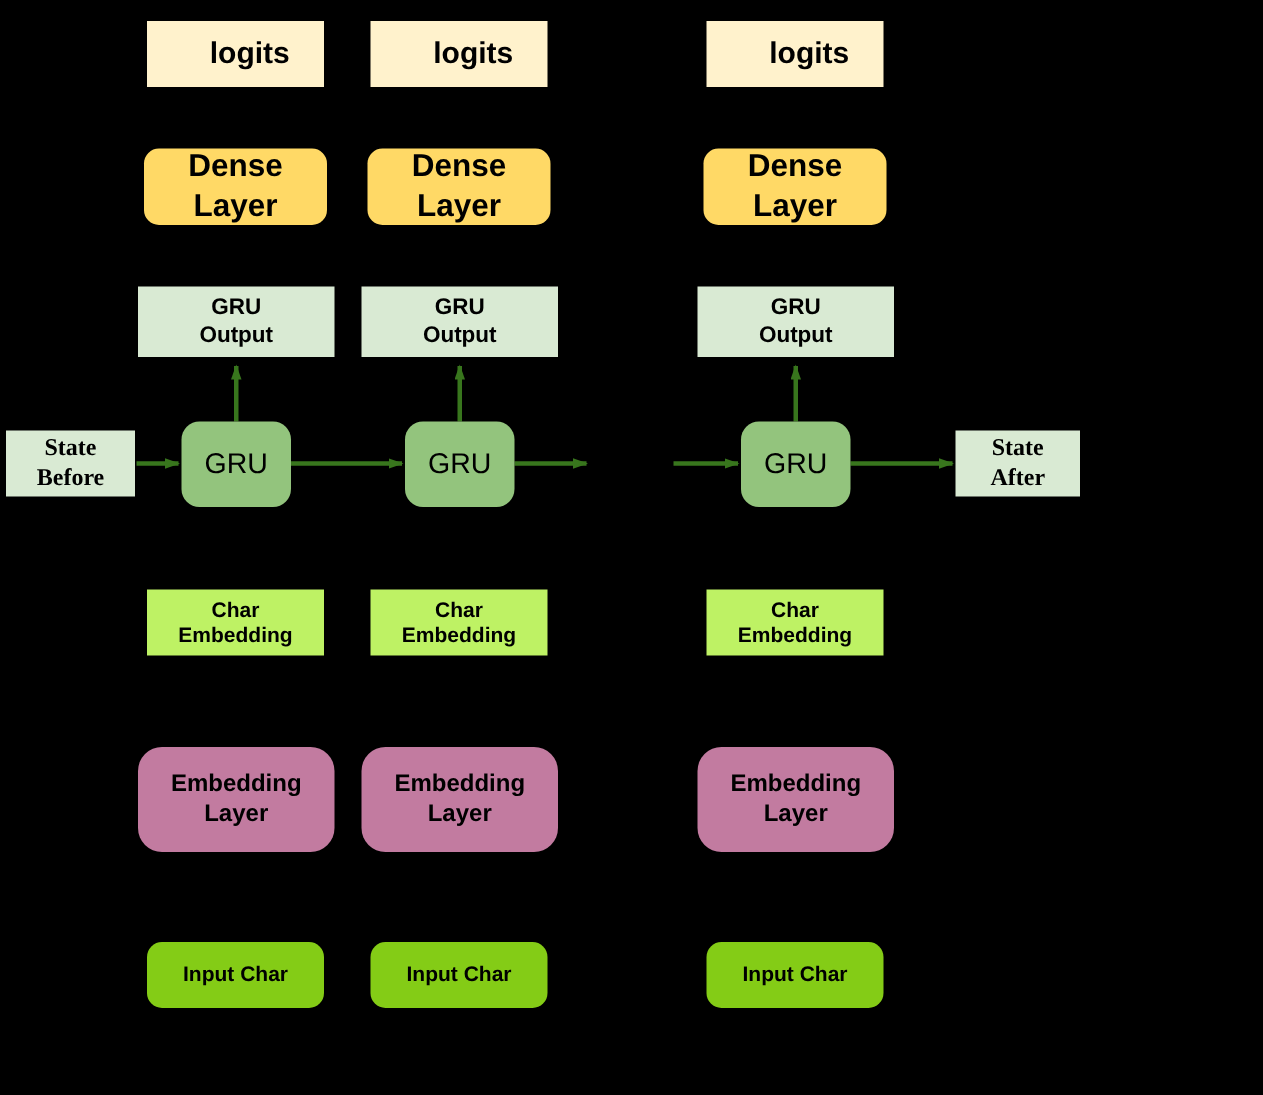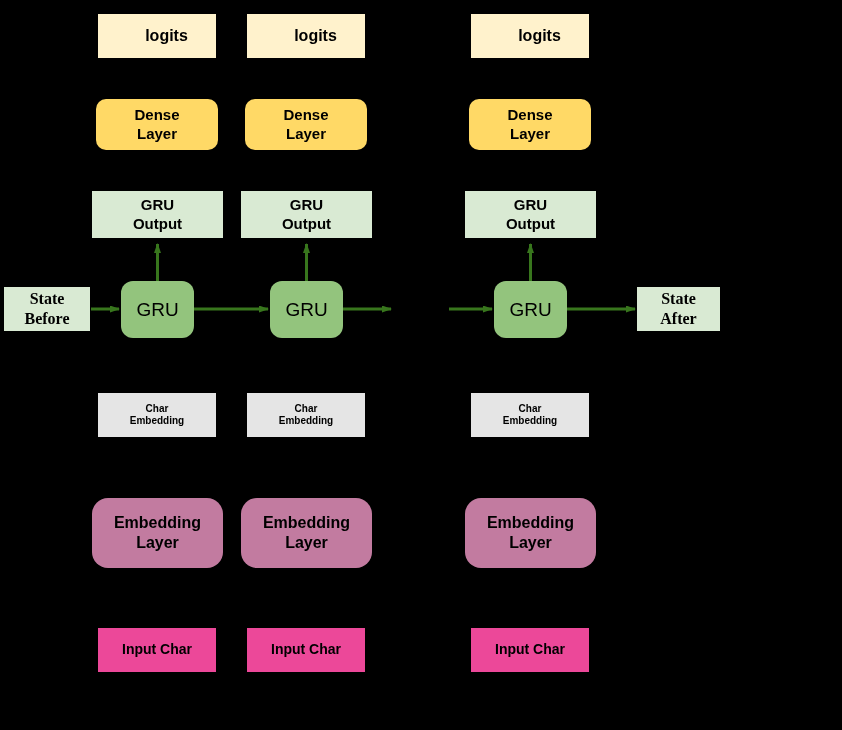--- a/index.html
+++ b/index.html
@@ -20,28 +20,28 @@
     display: flex;
     align-items: center;
     justify-content: center;
     text-align: center;
     white-space: pre-line;
     color: #000000;
     font-weight: 700;
     line-height: 1.25;
     box-sizing: border-box;
   }
-  .logits         { background: #fff2cc; font-size: 16px; padding-left: 19px; }
-  .dense          { background: #ffd966; font-size: 15px; border-radius: 10px; }
+  .logits         { background: #fff2cc; font-size: 20px; padding-left: 19px; }
+  .dense          { background: #ffd966; font-size: 21px; border-radius: 10px; }
   .gru-output     { background: #d9ead3; font-size: 15px; }
   .gru            { background: #93c47d; font-size: 19px; font-weight: 400; border-radius: 12px; }
   .state          { background: #d9ead3; font-size: 16px; font-family: Liberation Serif, serif; }
-  .char-embedding { background: #e5e5e5; font-size: 10px; }
+  .char-embedding { background: #bef264; font-size: 14px; }
   .embedding      { background: #c27ba0; font-size: 16px; border-radius: 16px; }
-  .input-char     { background: #ec4899; font-size: 14px; }
+  .input-char     { background: #84cc16; font-size: 14px; border-radius: 10px; }
   svg.arrows {
     position: absolute;
     left: 0; top: 0;
     width: 842px; height: 730px;
     pointer-events: none;
   }
 </style>
 </head>
 <body>
 

